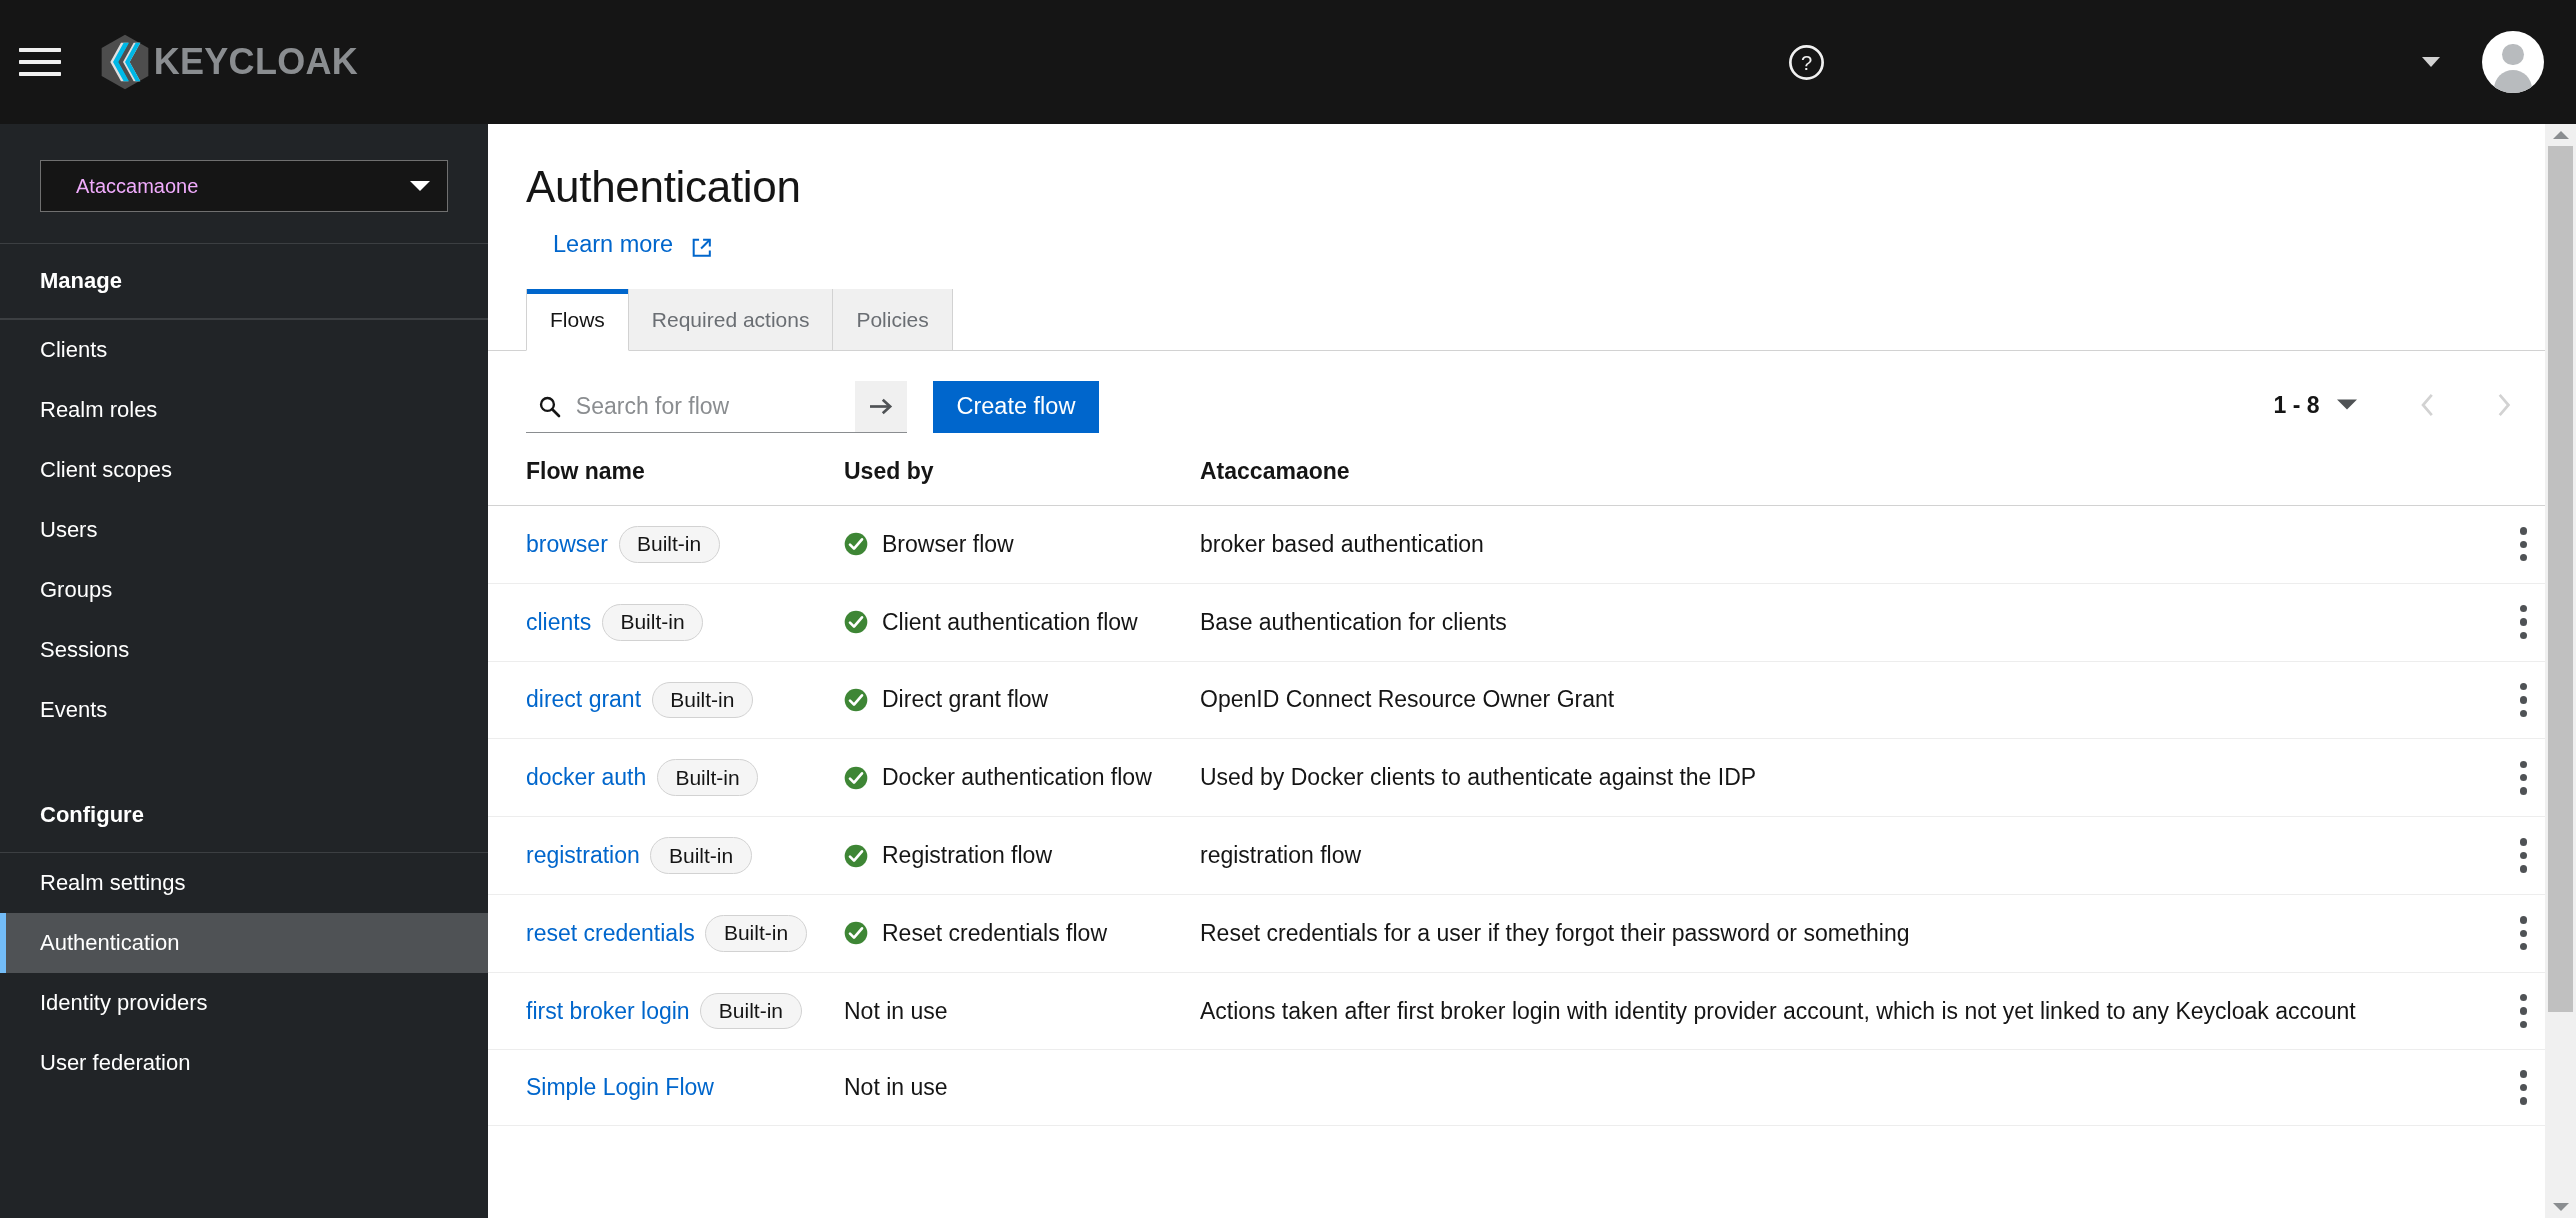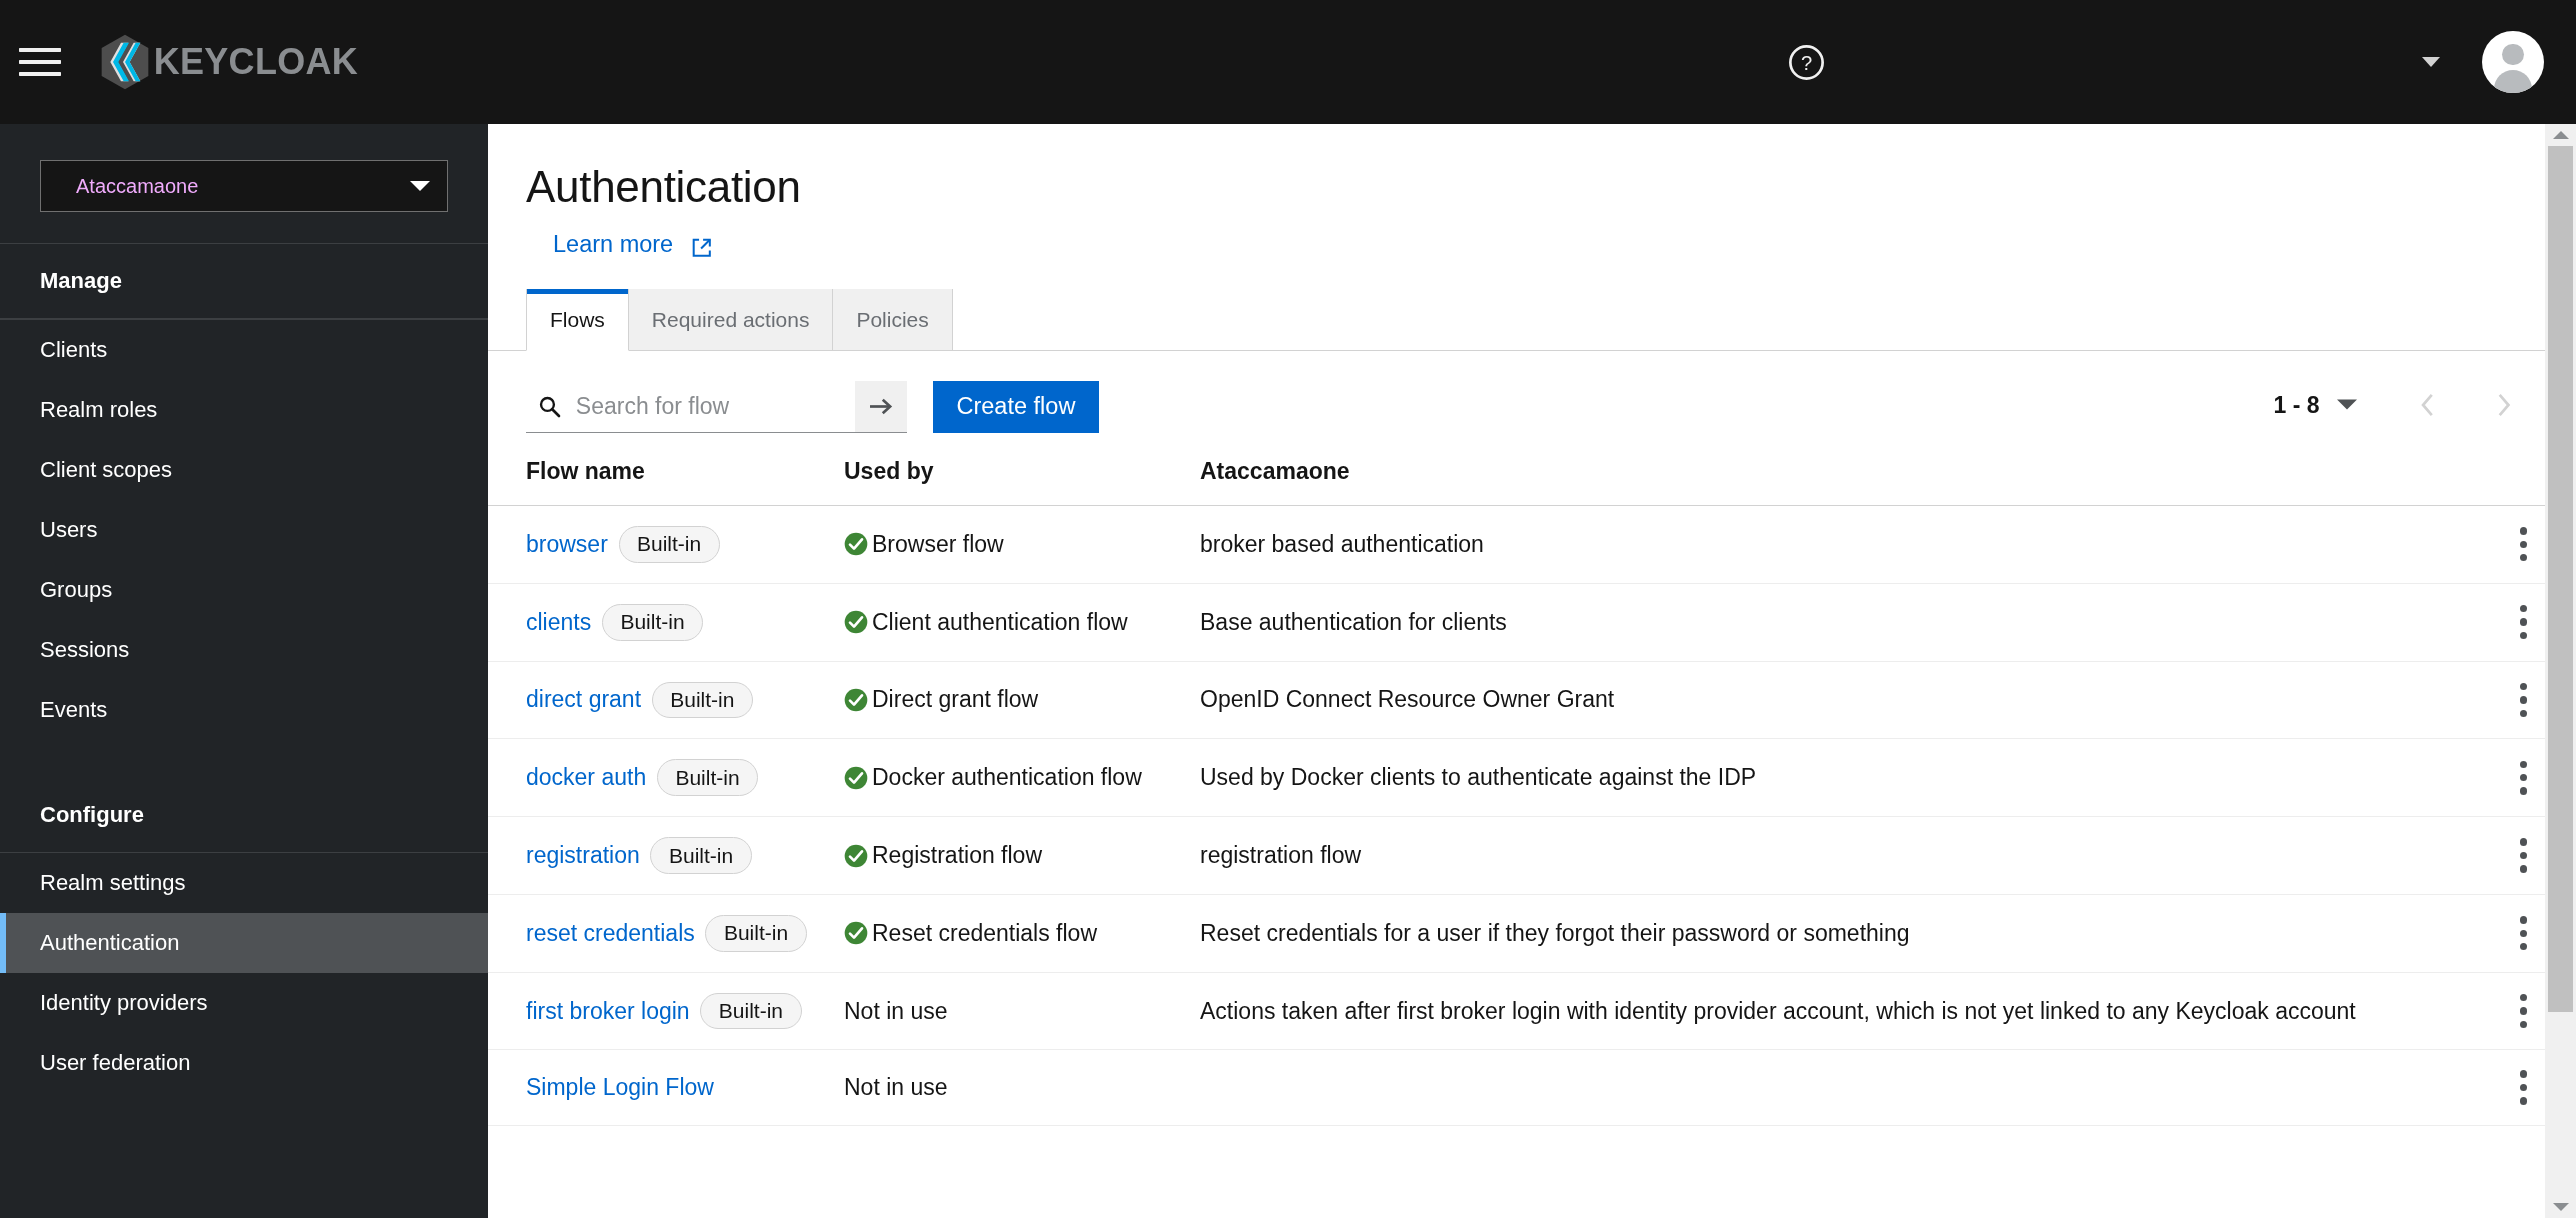--- a/index.html
+++ b/index.html
@@ -178,21 +178,21 @@
   col.c-desc { width: auto; }
   col.c-kebab { width: 105px; }
 
   .flow-cell { display: flex; align-items: center; gap: 10.7px; }
   .flow-link { color: #06c; cursor: pointer; white-space: nowrap; }
   .builtin-chip {
     display: inline-block; border: 1.3px solid #d2d2d2; background: #f5f5f5;
     border-radius: 29.5px; padding: 5.4px 17.5px; font-size: 21px; color: #151515;
     white-space: nowrap;
   }
-  .used-cell { display: flex; align-items: center; gap: 4px; }
+  .used-cell { display: flex; align-items: center; gap: 14px; }
   .check-icon { width: 24px; height: 24px; flex: 0 0 24px; }
   .not-in-use { color: #151515; }
   .desc-cell { white-space: nowrap; overflow: hidden; }
   .kebab { display: flex; flex-direction: column; align-items: center; gap: 6px; cursor: pointer; }
   .kebab i { width: 7.4px; height: 7.4px; border-radius: 50%; background: #4f5255; display: block; }
 
   
   .scrollbar {
     position: absolute; right: 0; top: 0; bottom: 0; width: 31px;
     background: #f0f0f0; display: flex; flex-direction: column; align-items: center;

